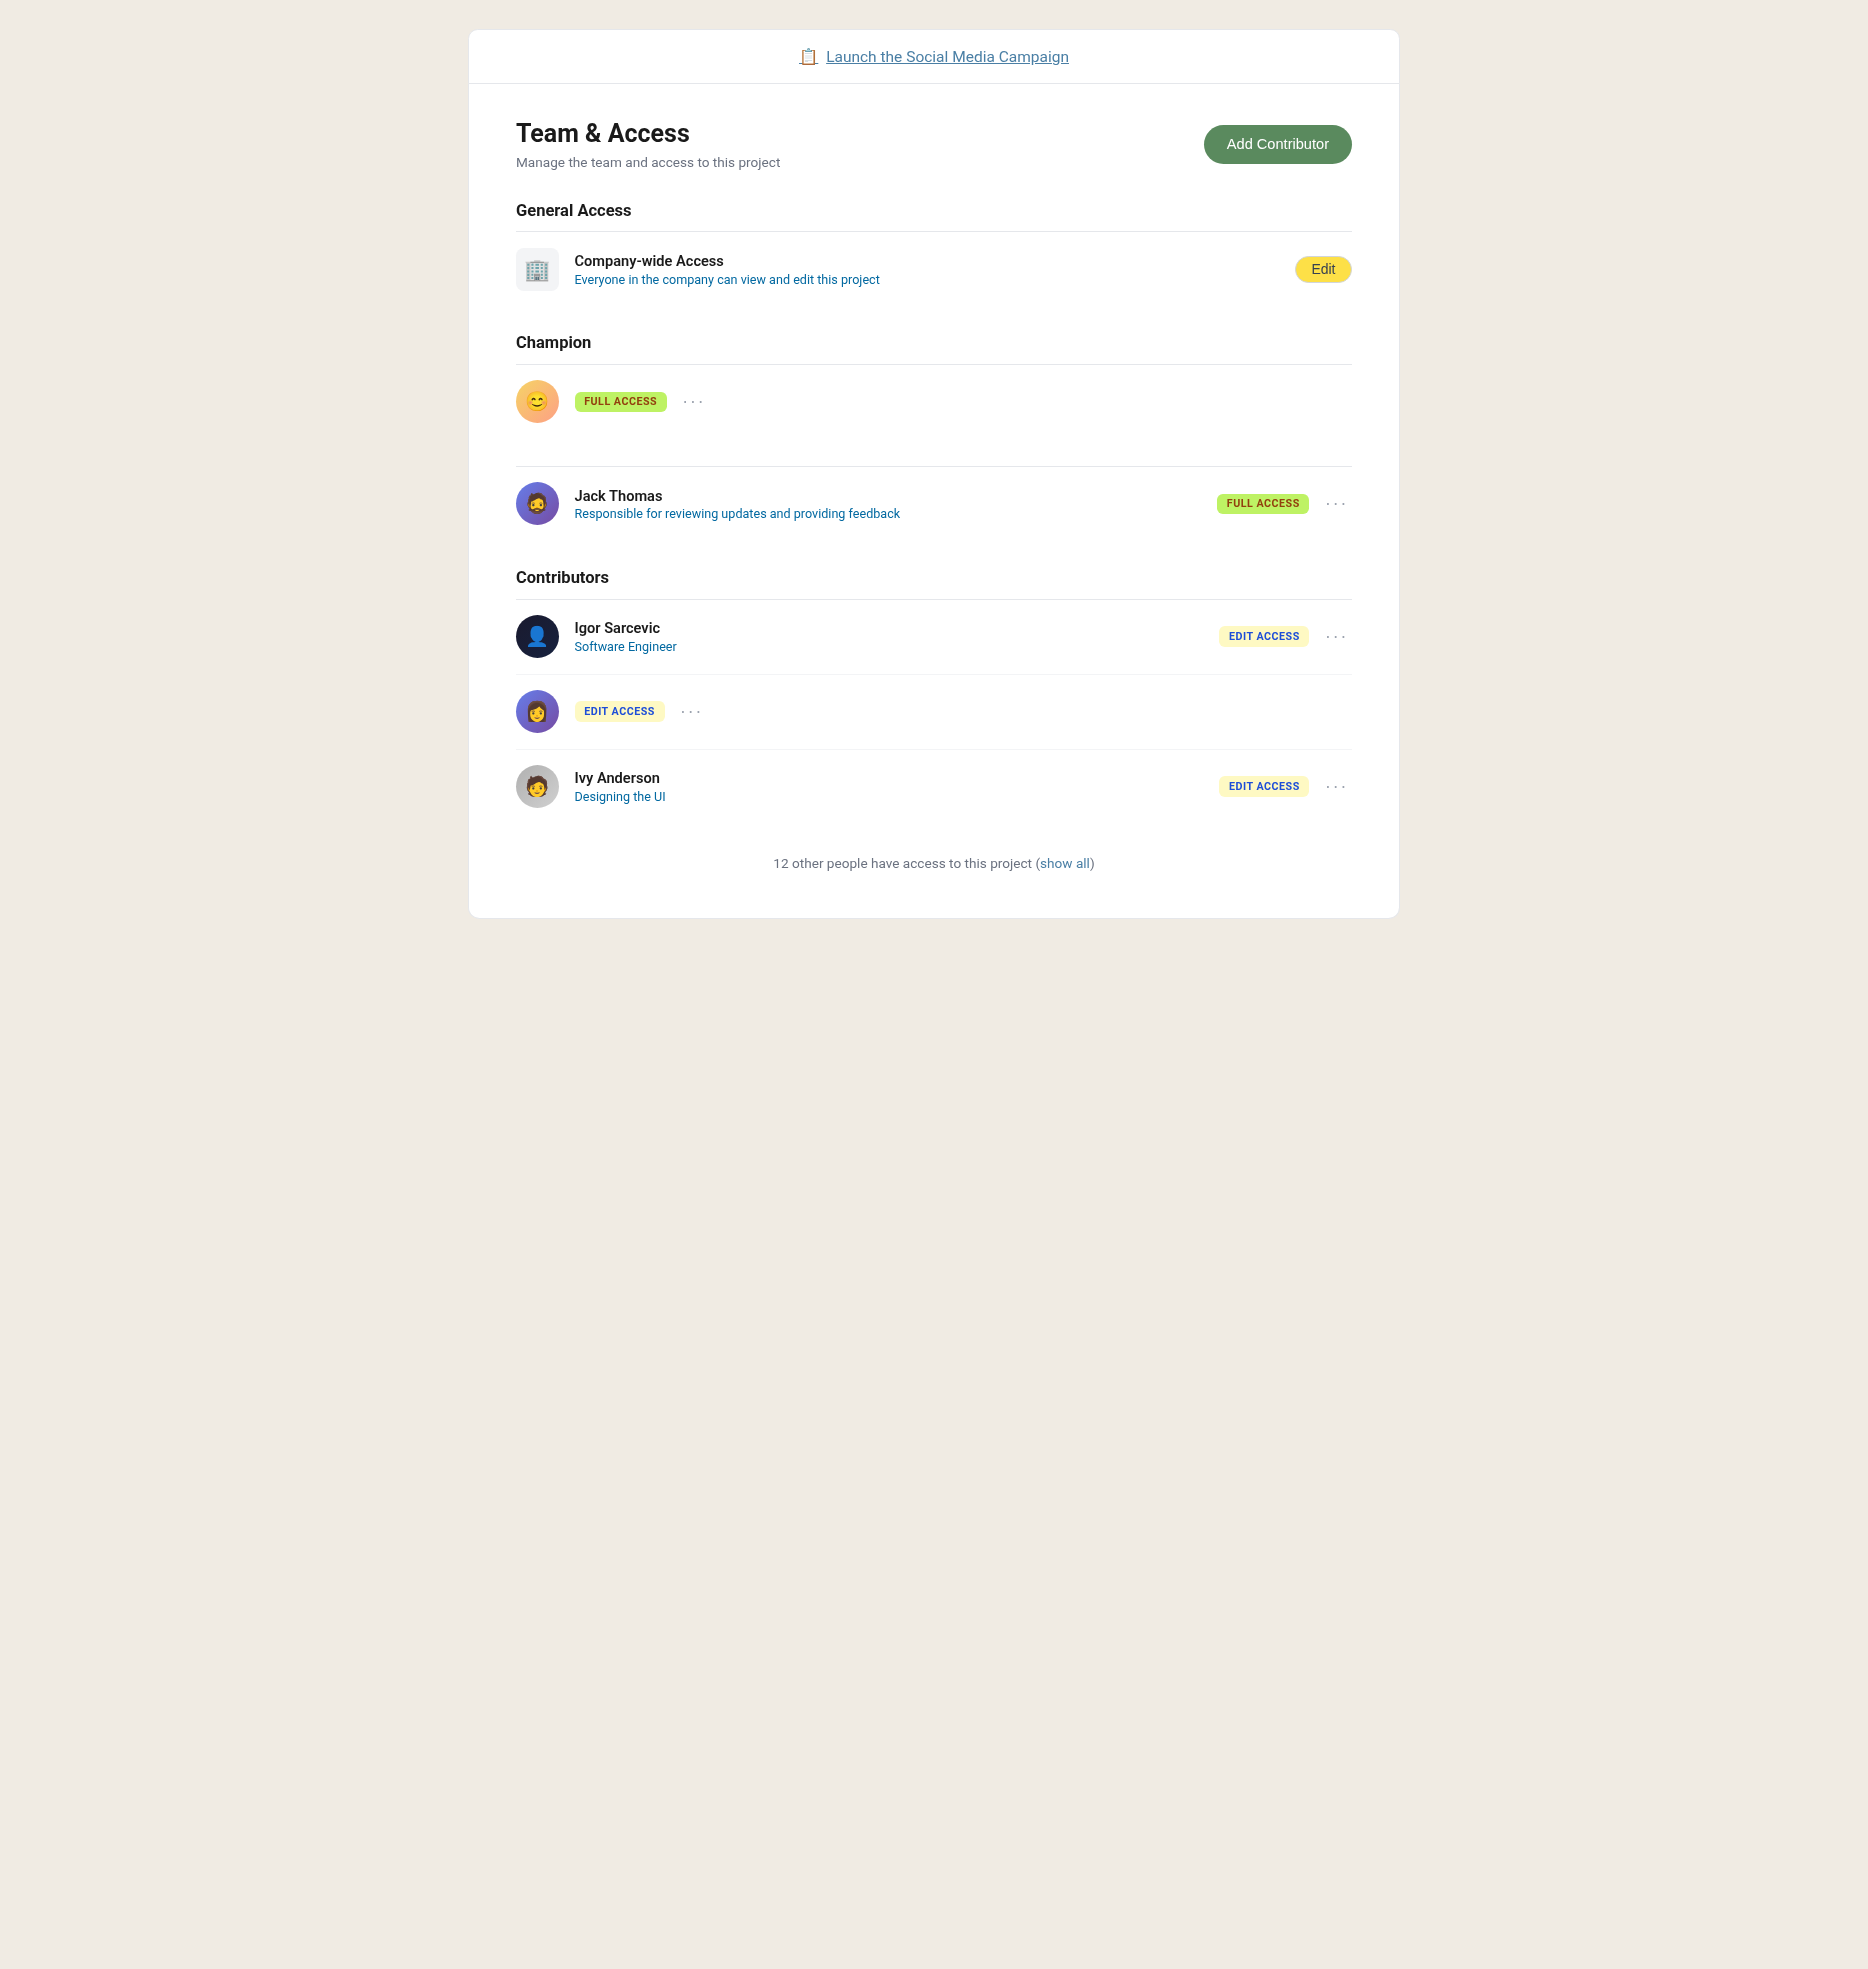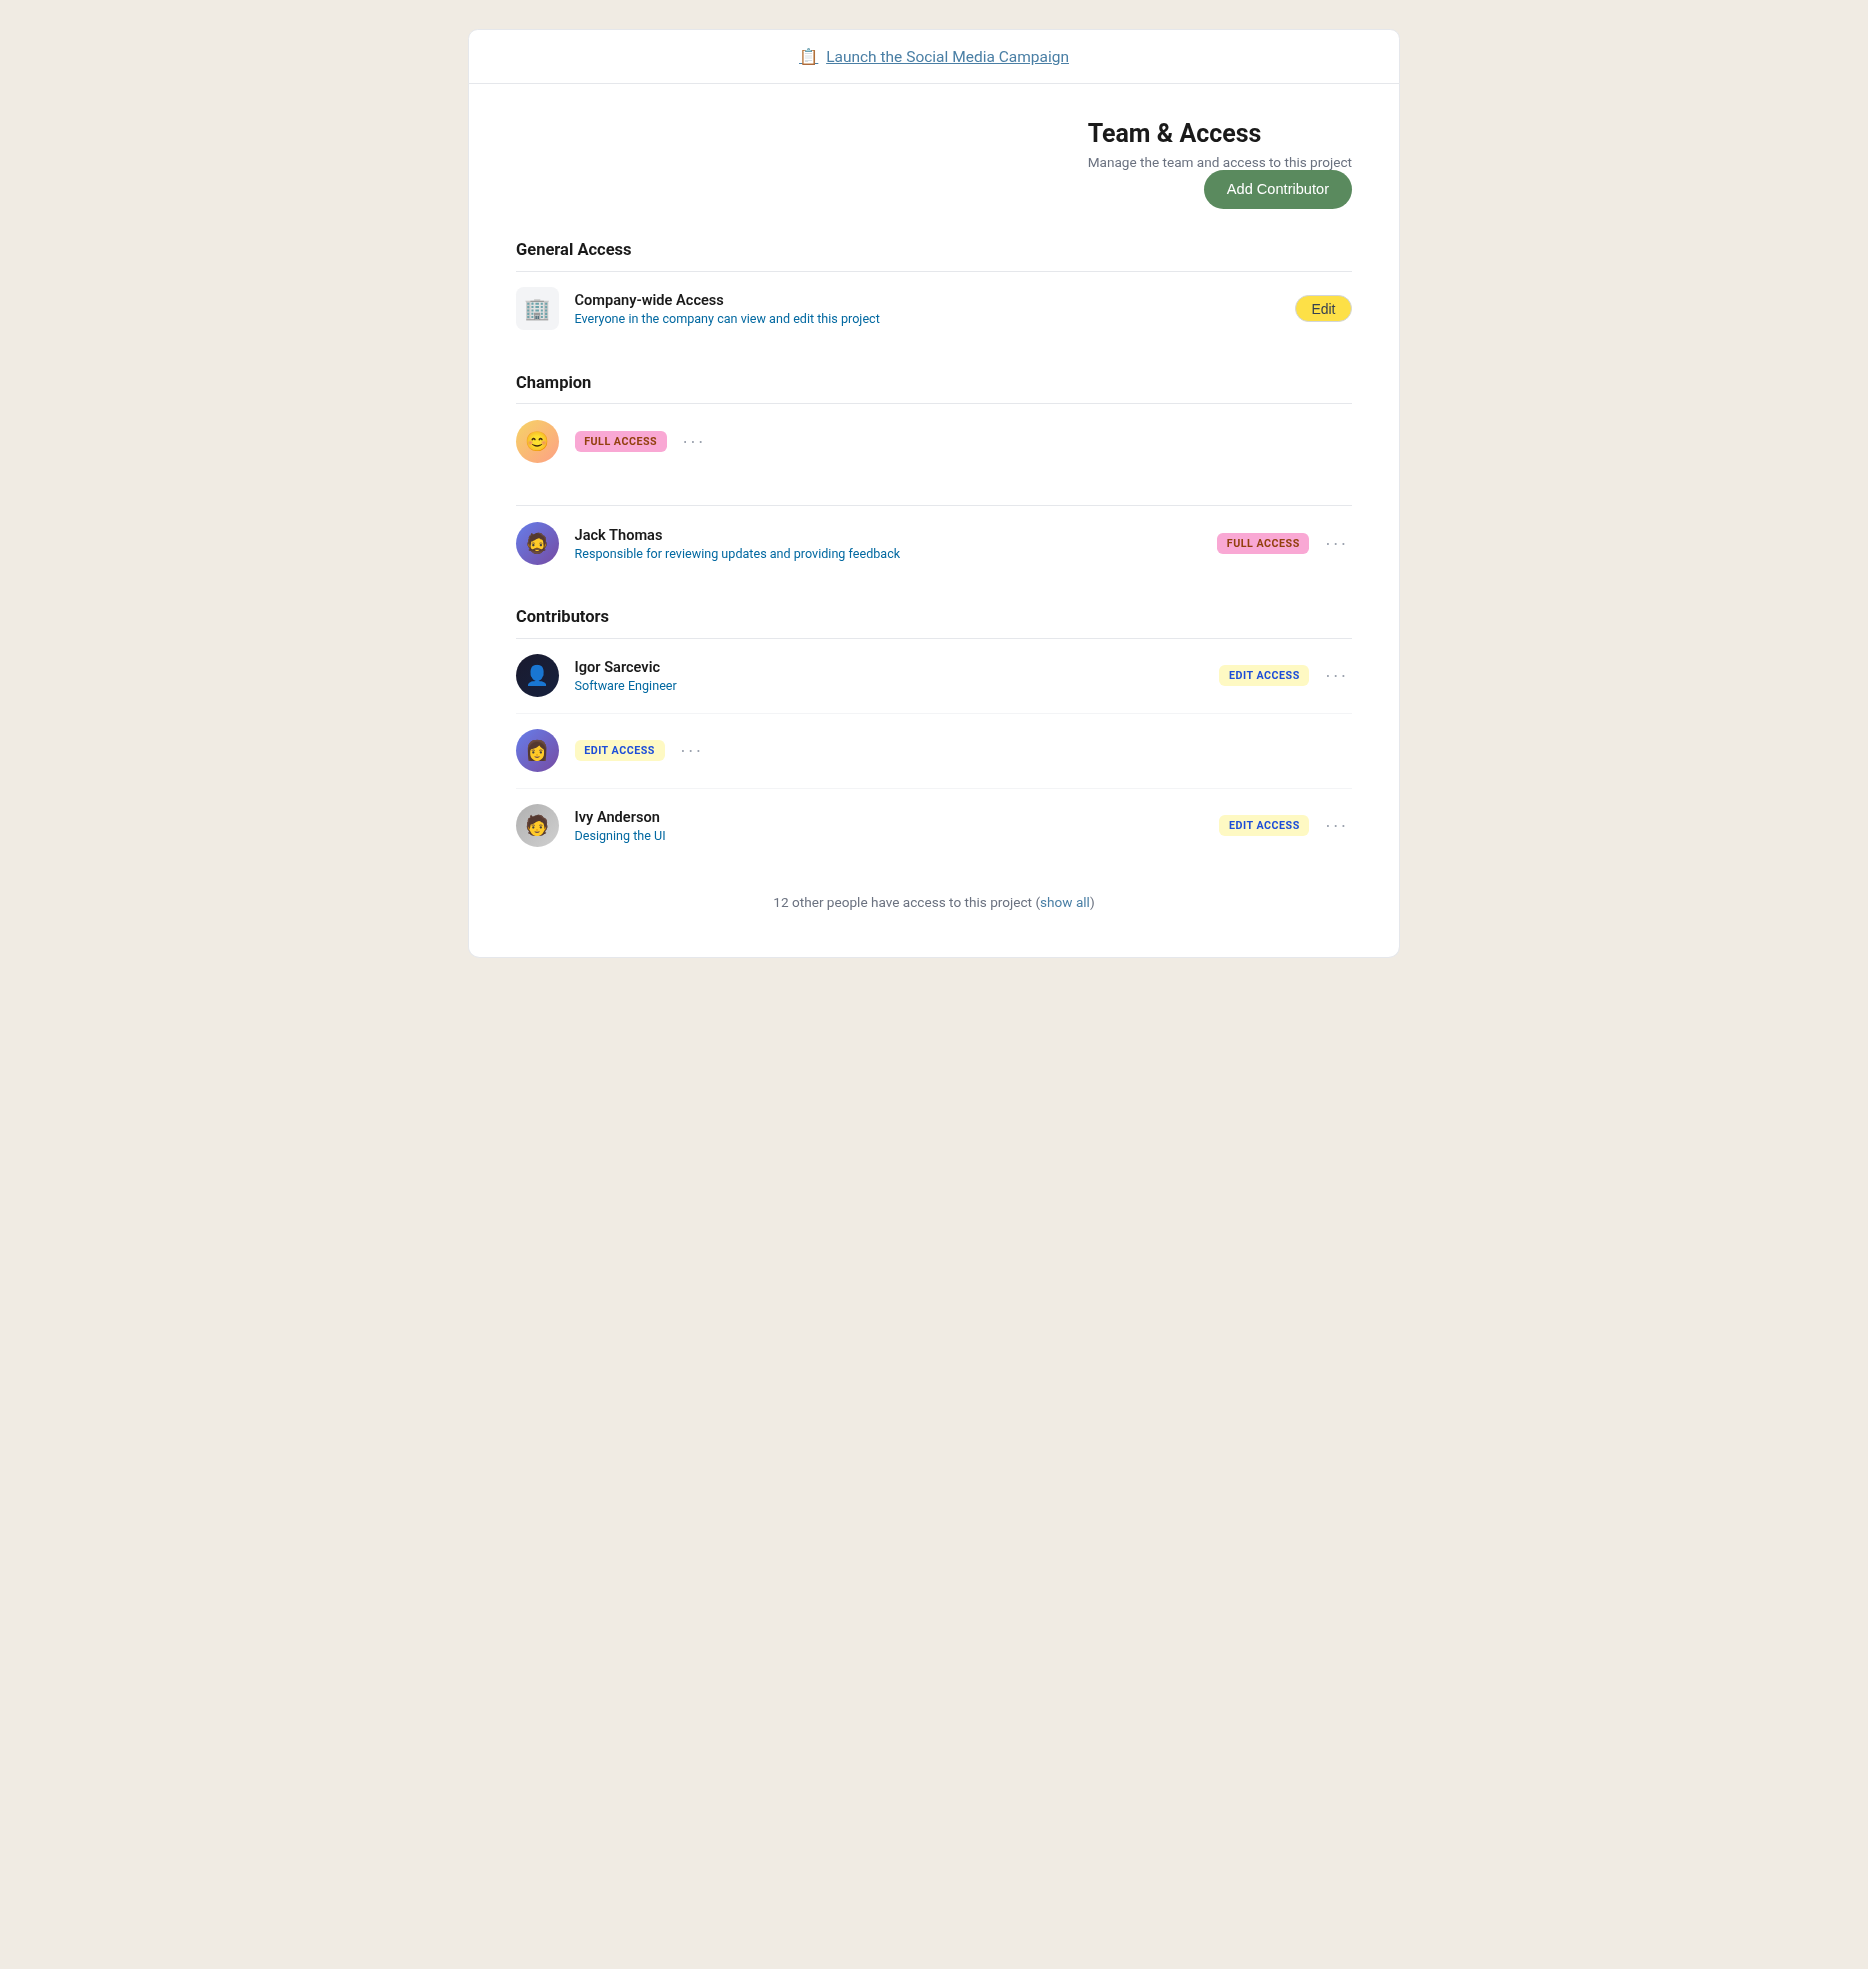--- a/index.html
+++ b/index.html
@@ -41,24 +41,23 @@
       max-width: 932px;
       background: #fff;
       border: 1px solid #e5e7eb;
       border-top: none;
       border-radius: 0 0 11.6px 11.6px;
       padding: 35px 47px 47px;
       margin-bottom: 39px;
     }
     .header-row {
       display: flex;
-      align-items: flex-end;
+      align-items: center;
       justify-content: space-between;
       margin-bottom: 31px;
-      flex-direction: column;
     }
     .page-title {
       font-size: 25px;
       font-weight: 700;
       color: #1a1a1a;
       margin-bottom: 5.8px;
     }
     .page-subtitle {
       font-size: 13.6px;
       color: #6b7280;
@@ -131,21 +130,21 @@
     .edit-btn {
       border: 1px solid #d1d5db;
       background: #fde047;
       color: #374151;
       border-radius: 15.5px;
       padding: 4.9px 15.5px;
       font-size: 14px;
       cursor: pointer;
     }
     .badge-full {
-      background: #f9a8d4;
+      background: #bef264;
       color: #92400e;
       border-radius: 5.8px;
       padding: 3.9px 9.7px;
       font-size: 10.7px;
       font-weight: 700;
       letter-spacing: 0.5px;
       text-transform: uppercase;
     }
     .badge-edit {
       background: #fef9c3;

